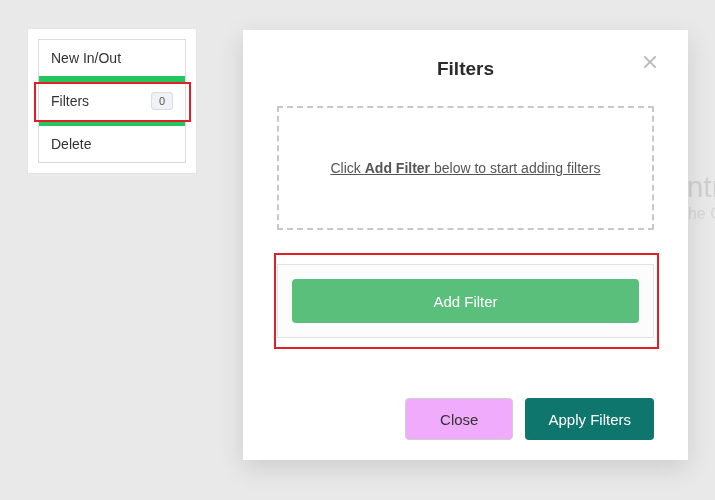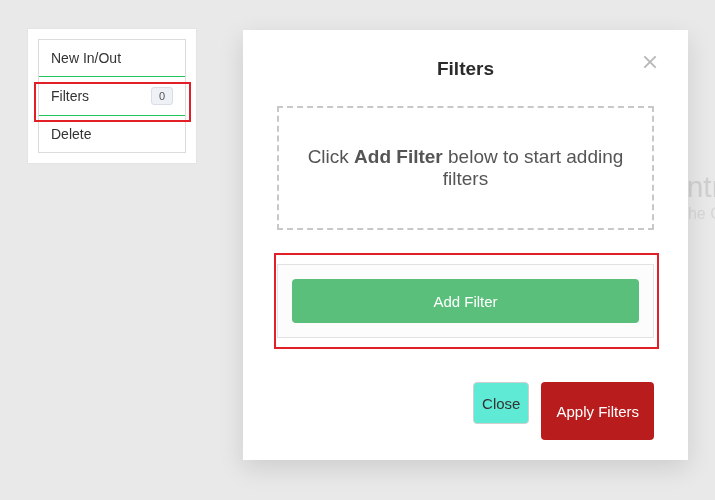--- a/index.html
+++ b/index.html
@@ -20,21 +20,21 @@
     top: 29px;
     width: 168px;
     background: #ffffff;
     padding: 10px;
     box-shadow: 0 0 0 1px rgba(0,0,0,0.02);
   }
   .action-list {
     border: 1px solid #dcdcdc;
   }
   .action-item {
-    border-bottom: 1px solid #22c55e;
+    border-bottom: 6px solid #22c55e;
     padding: 10px 12px;
     font-size: 14px;
     color: #333;
     display: flex;
     align-items: center;
     justify-content: space-between;
   }
   .action-item:last-child { border-bottom: none; align-items: center; }
   .badge {
     background: #eef1f6;
@@ -147,22 +147,23 @@
     margin-top: 26px;
     border: 2px dashed #c8c8c8;
     height: 124px;
     display: flex;
     align-items: center;
     justify-content: center;
     padding: 0 20px;
     text-align: center;
   }
   .hint-line {
-    font-size: 19px;
+    font-size: 14px;
     color: #555;
+    text-decoration: underline;
   }
   .hint-line .strong { font-weight: 700; }
 
   .add-filter-area {
     margin-top: 34px;
     border: 1px solid #e2e2e2;
     background: #fcfcfc;
     padding: 14px;
   }
   .btn {
@@ -183,31 +184,31 @@
   }
 
   .modal-footer {
     margin-top: auto;
     display: flex;
     justify-content: flex-end;
     gap: 12px;
     padding-top: 20px;
   }
   .btn-outline {
-    background: #5eead4;
+    background: #f0abfc;
     color: #333;
     border: 1px solid #cfcfcf;
     height: 42px;
-    padding: 0 8px;
+    padding: 0 34px;
   }
   .btn-primary {
-    background: #b91c1c;
+    background: #0f766e;
     color: #fff;
-    height: 58px;
-    padding: 0 14px;
+    height: 42px;
+    padding: 0 22px;
   }
 </style>
 </head>
 <body>
 
 <div class="bg-layer">
   <span class="bg-text" style="right:-40px; top:170px; font-size:30px; color:#d0d0d0;">0 entries</span>
   <span class="bg-text" style="right:-120px; top:205px; font-size:16px; color:#d6d6d6;">For older data use the CSV Export report</span>
   <span class="bg-text" style="left:5px; top:365px; font-size:14px; color:#d4d4d4;">es to roy</span>
   <span class="bg-text" style="left:5px; top:420px; font-size:14px; color:#d4d4d4;">URN, Vanessa</span>

